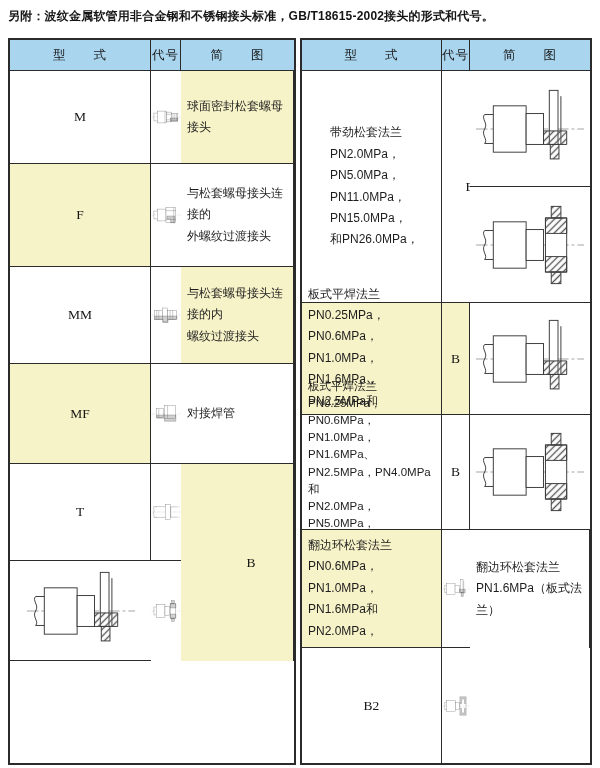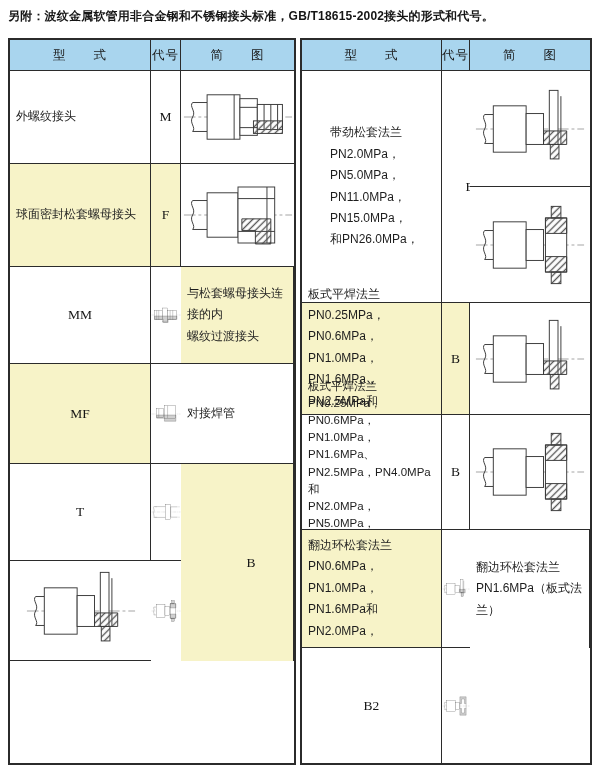--- a/index.html
+++ b/index.html
@@ -66,21 +66,20 @@
 </head>
 <body>
 
 <div class="title">另附：波纹金属软管用非合金钢和不锈钢接头标准，GB/T18615-2002接头的形式和代号。</div>
 
 <div class="tbl tbl-left">
   <div class="c hd">型　　式</div>
   <div class="c hd">代号</div>
   <div class="c hd lc">简　　图</div>
 
-  <div class="c ty">外螺纹接头</div>
   <div class="c cd">M</div>
   <div class="c dg lc">
       <svg width="112" height="90" viewBox="0 0 116 92" xmlns="http://www.w3.org/2000/svg">
         <defs>
           <pattern id="h1" width="5" height="5" patternUnits="userSpaceOnUse" patternTransform="rotate(45)">
             <line x1="2.5" y1="0" x2="2.5" y2="5" stroke="#555" stroke-width="1.4"></line>
           </pattern>
         </defs>
         <line x1="2" y1="46" x2="114" y2="46" stroke="#8a8a8a" stroke-width="0.8" stroke-dasharray="12 3 3 3"></line>
         <g stroke="#3a3a3a" stroke-width="1" fill="none">
@@ -114,20 +113,22 @@
           <rect x="26" y="23" width="32" height="46" fill="#fff"></rect>
           <rect x="58" y="17" width="38" height="58" fill="#fff"></rect>
         <line x1="58" y1="29" x2="96" y2="29"></line>
           <line x1="58" y1="63" x2="96" y2="63"></line>
           <line x1="88" y1="17" x2="88" y2="75"></line>
         <path d="M62,50 h30 v26 h-16 v-14 h-14 z" fill="url(#h2)"></path>
         </g>
       </svg>
     </div>
 
+  <div class="c ty">与松套螺母接头连接的
+外螺纹过渡接头</div>
   <div class="c cd">MM</div>
   <div class="c dg lc">
       <svg width="112" height="90" viewBox="0 0 116 92" xmlns="http://www.w3.org/2000/svg">
         <defs>
           <pattern id="h3" width="5" height="5" patternUnits="userSpaceOnUse" patternTransform="rotate(45)">
             <line x1="2.5" y1="0" x2="2.5" y2="5" stroke="#555" stroke-width="1.4"></line>
           </pattern>
         </defs>
         <line x1="2" y1="46" x2="114" y2="46" stroke="#8a8a8a" stroke-width="0.8" stroke-dasharray="12 3 3 3"></line>
         <g stroke="#3a3a3a" stroke-width="1" fill="none">

